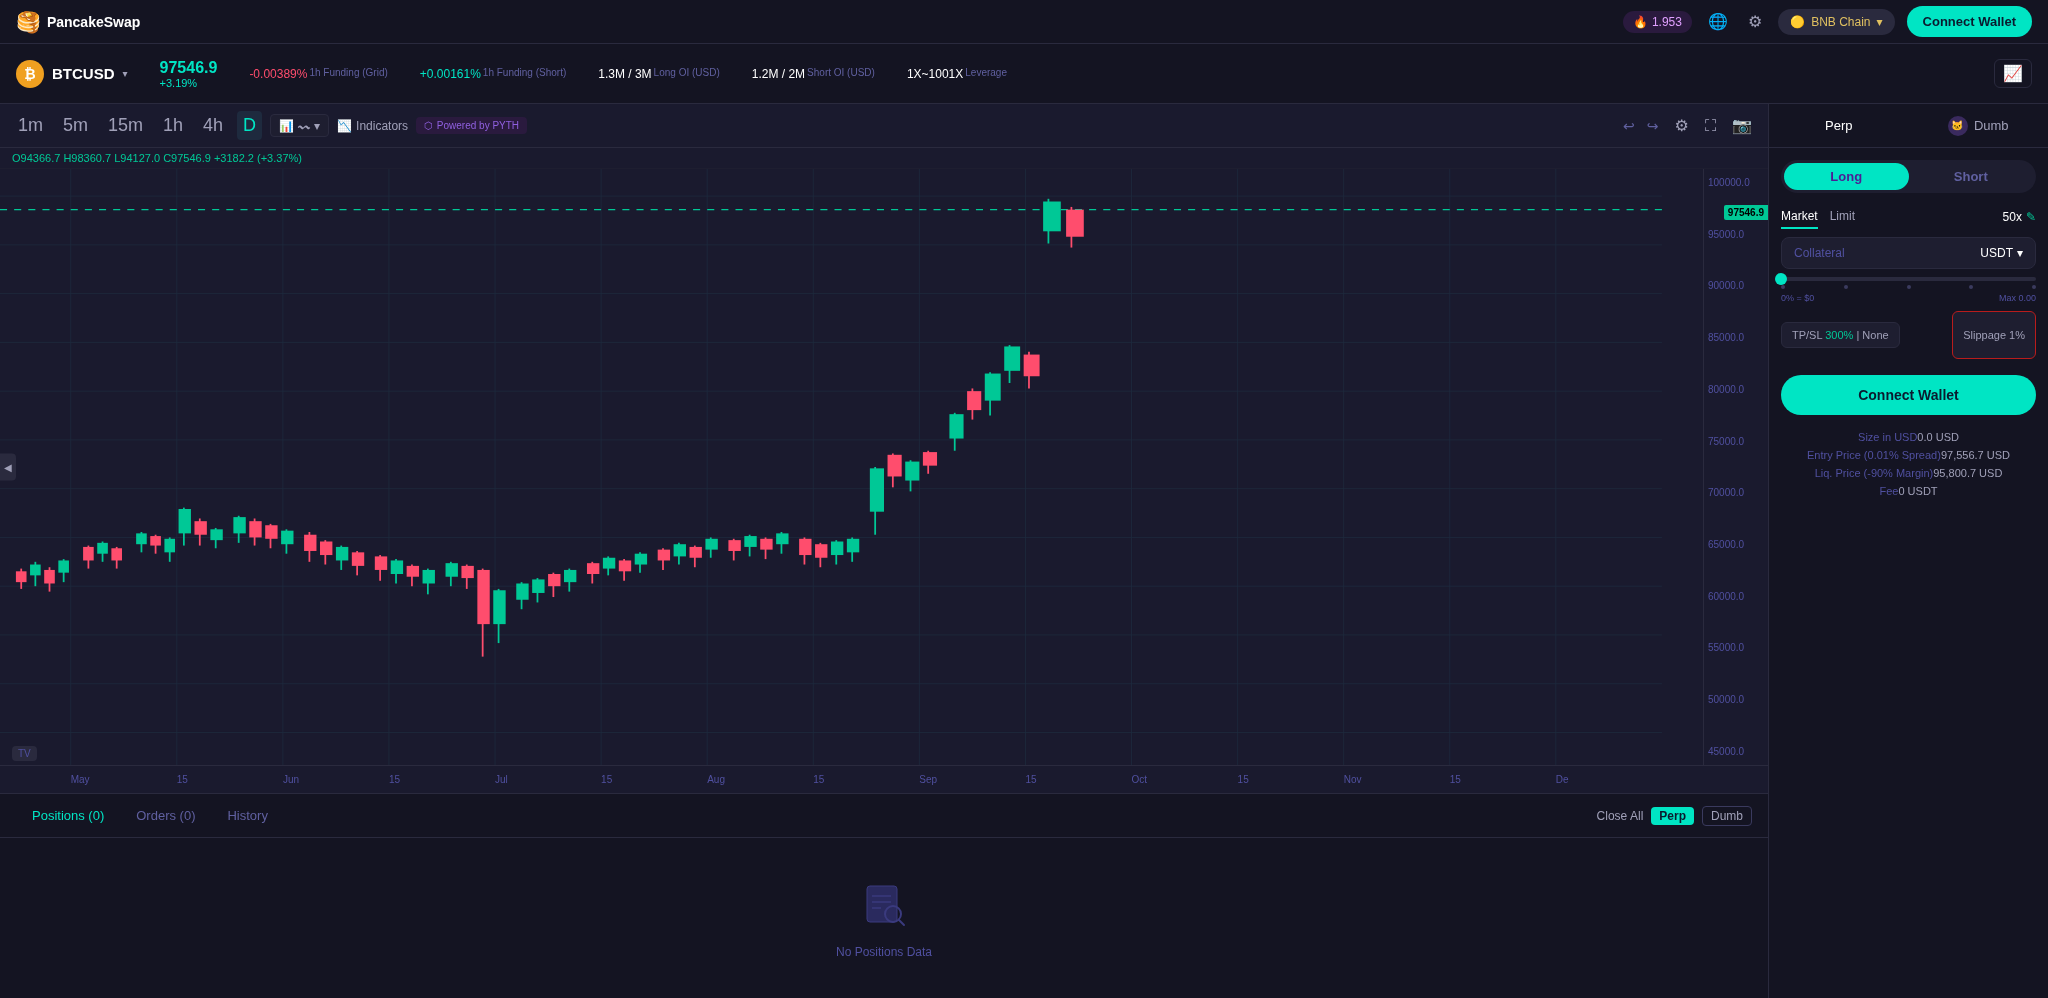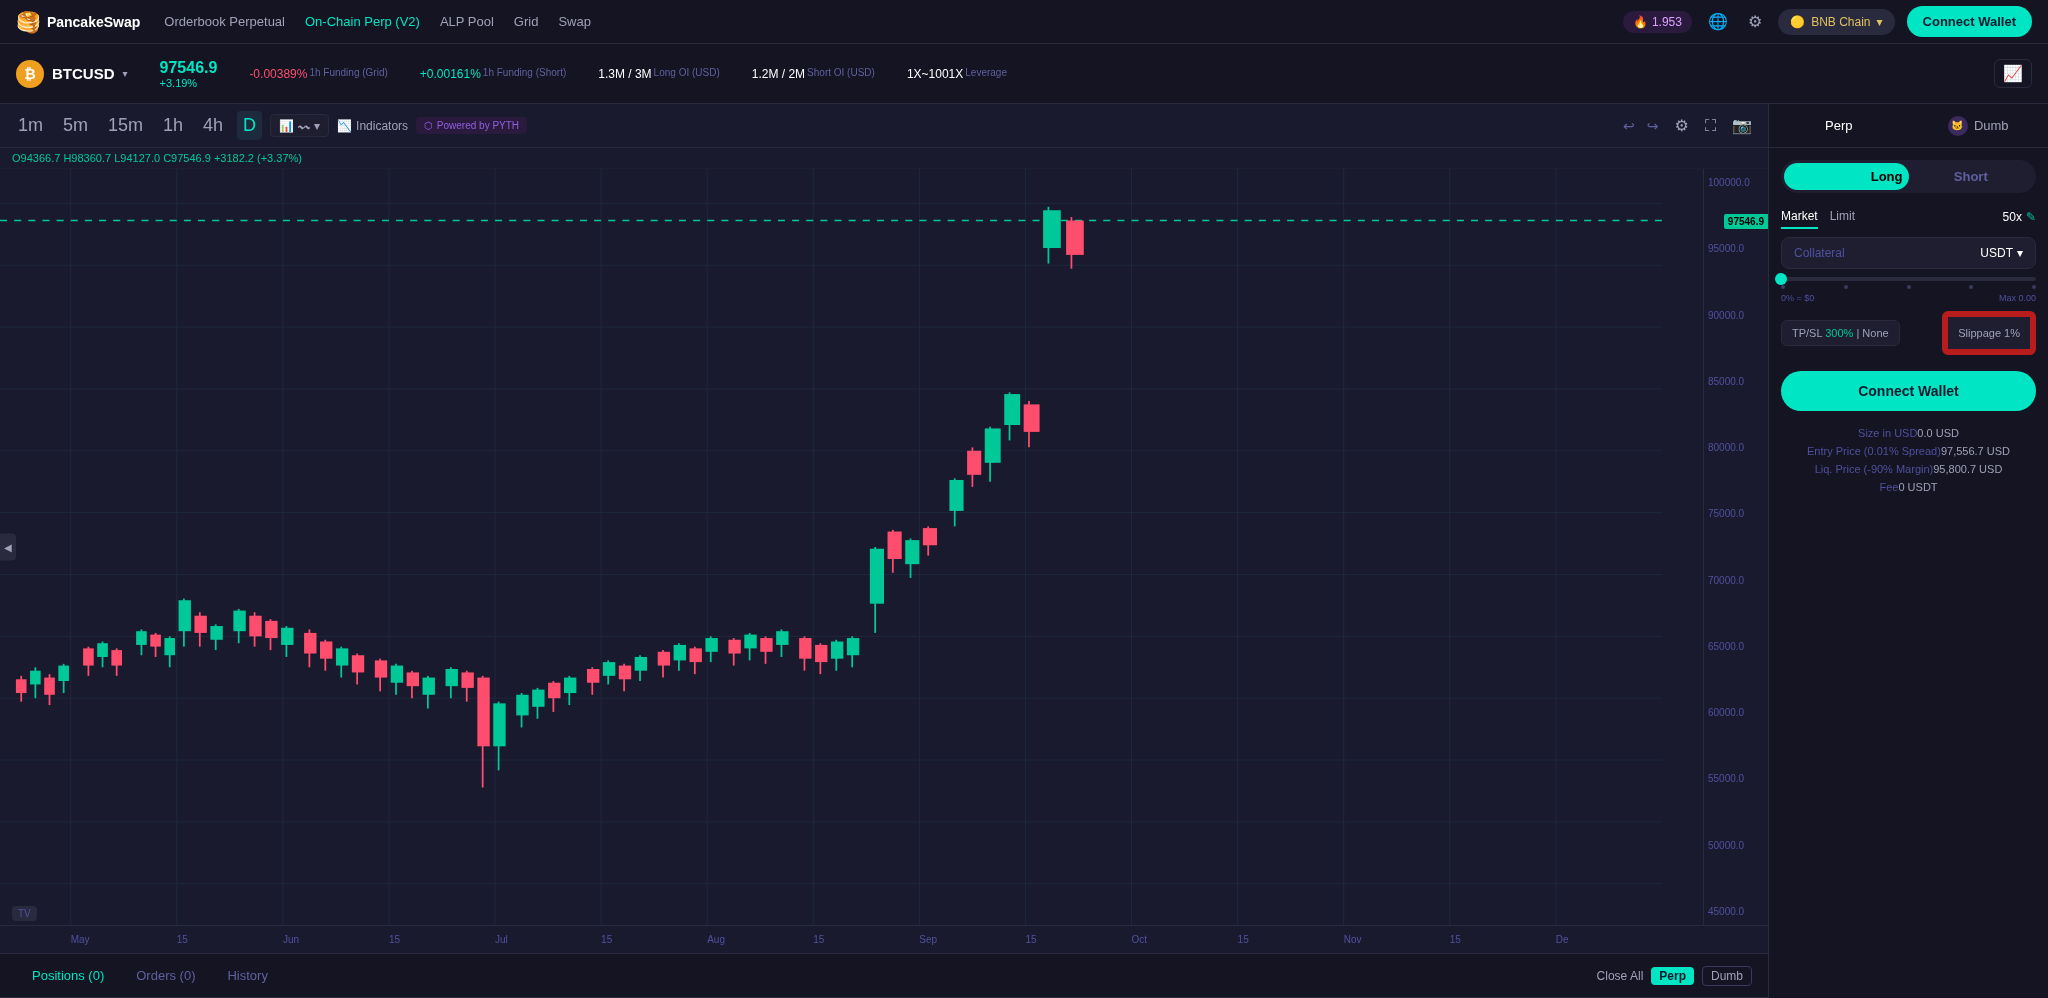--- a/index.html
+++ b/index.html
@@ -405,21 +405,21 @@
     }
     .ls-tab {
       flex: 1;
       text-align: center;
       padding: 6px;
       border-radius: 16px;
       cursor: pointer;
       font-size: 13px;
       font-weight: 600;
     }
-    .ls-tab.long { background: #00e5c4; color: #000000; text-align: right; }
+    .ls-tab.long { background: #00e5c4; color: #4c1d95; }
     .ls-tab.short { color: #6060a0; }
 
     .order-type-row {
       display: flex;
       padding: 0 12px;
       gap: 12px;
       align-items: center;
       margin-bottom: 8px;
     }
     .order-type-btn {
@@ -518,23 +518,23 @@
       background: #1e1e30;
       border: 1px solid #2a2a3e;
       border-radius: 6px;
       padding: 6px 10px;
       color: #a0a0b8;
       font-size: 11px;
       cursor: pointer;
     }
     .slippage-btn {
       background: #1e1e30;
-      border: 6px solid #b91c1c;
+      border: 1px solid #b91c1c;
       border-radius: 6px;
-      padding: 10px 10px;
+      padding: 17px 10px;
       color: #a0a0b8;
       font-size: 11px;
       cursor: pointer;
       margin-left: auto;
     }
 
     .connect-wallet-panel-btn {
       margin: 8px 12px;
       background: #00e5c4;
       border: none;
@@ -568,27 +568,20 @@
       overflow: hidden;
     }
   </style>
 </head>
 <body>
 
 <nav class="top-nav">
   <div class="logo">
     <span class="logo-icon">🥞</span>
     <span>PancakeSwap</span>
-  </div>
-  <div class="nav-links">
-    <span class="nav-link">Orderbook Perpetual</span>
-    <span class="nav-link active">On-Chain Perp (V2)</span>
-    <span class="nav-link">ALP Pool</span>
-    <span class="nav-link">Grid</span>
-    <span class="nav-link">Swap</span>
   </div>
   <div class="nav-right">
     <div class="nav-points">
       <span>🔥</span>
       <span>1.953</span>
     </div>
     <button class="nav-icon-btn">🌐</button>
     <button class="nav-icon-btn">⚙</button>
     <button class="chain-btn">
       <span>🟡</span>
@@ -907,20 +900,33 @@
       <div class="bottom-tabs">
         <span class="bottom-tab active">Positions (0)</span>
         <span class="bottom-tab">Orders (0)</span>
         <span class="bottom-tab">History</span>
         <div class="bottom-tab-right">
           <button class="close-all-btn">Close All</button>
           <span class="perp-tag">Perp</span>
           <span class="dumb-tag">Dumb</span>
         </div>
       </div>
+      <div class="bottom-content">
+        <div class="no-data-icon">
+          <svg width="50" height="50" viewBox="0 0 50 50">
+            <rect x="8" y="8" width="30" height="36" rx="3" fill="#2a2a5e" stroke="#3a3a7e" stroke-width="1"></rect>
+            <line x1="13" y1="18" x2="32" y2="18" stroke="#3a3a7e" stroke-width="1.5"></line>
+            <line x1="13" y1="24" x2="32" y2="24" stroke="#3a3a7e" stroke-width="1.5"></line>
+            <line x1="13" y1="30" x2="22" y2="30" stroke="#3a3a7e" stroke-width="1.5"></line>
+            <circle cx="34" cy="36" r="8" fill="none" stroke="#3a3a7e" stroke-width="2"></circle>
+            <line x1="40" y1="42" x2="45" y2="47" stroke="#3a3a7e" stroke-width="2" stroke-linecap="round"></line>
+          </svg>
+        </div>
+        <span class="no-data-text">No Positions Data</span>
+      </div>
     </div>
   </div>
 
   <div class="right-panel">
     <div class="panel-tabs">
       <div class="panel-tab active">
         <span>Perp</span>
       </div>
       <div class="panel-tab">
         <div class="dumb-avatar">🐱</div>

